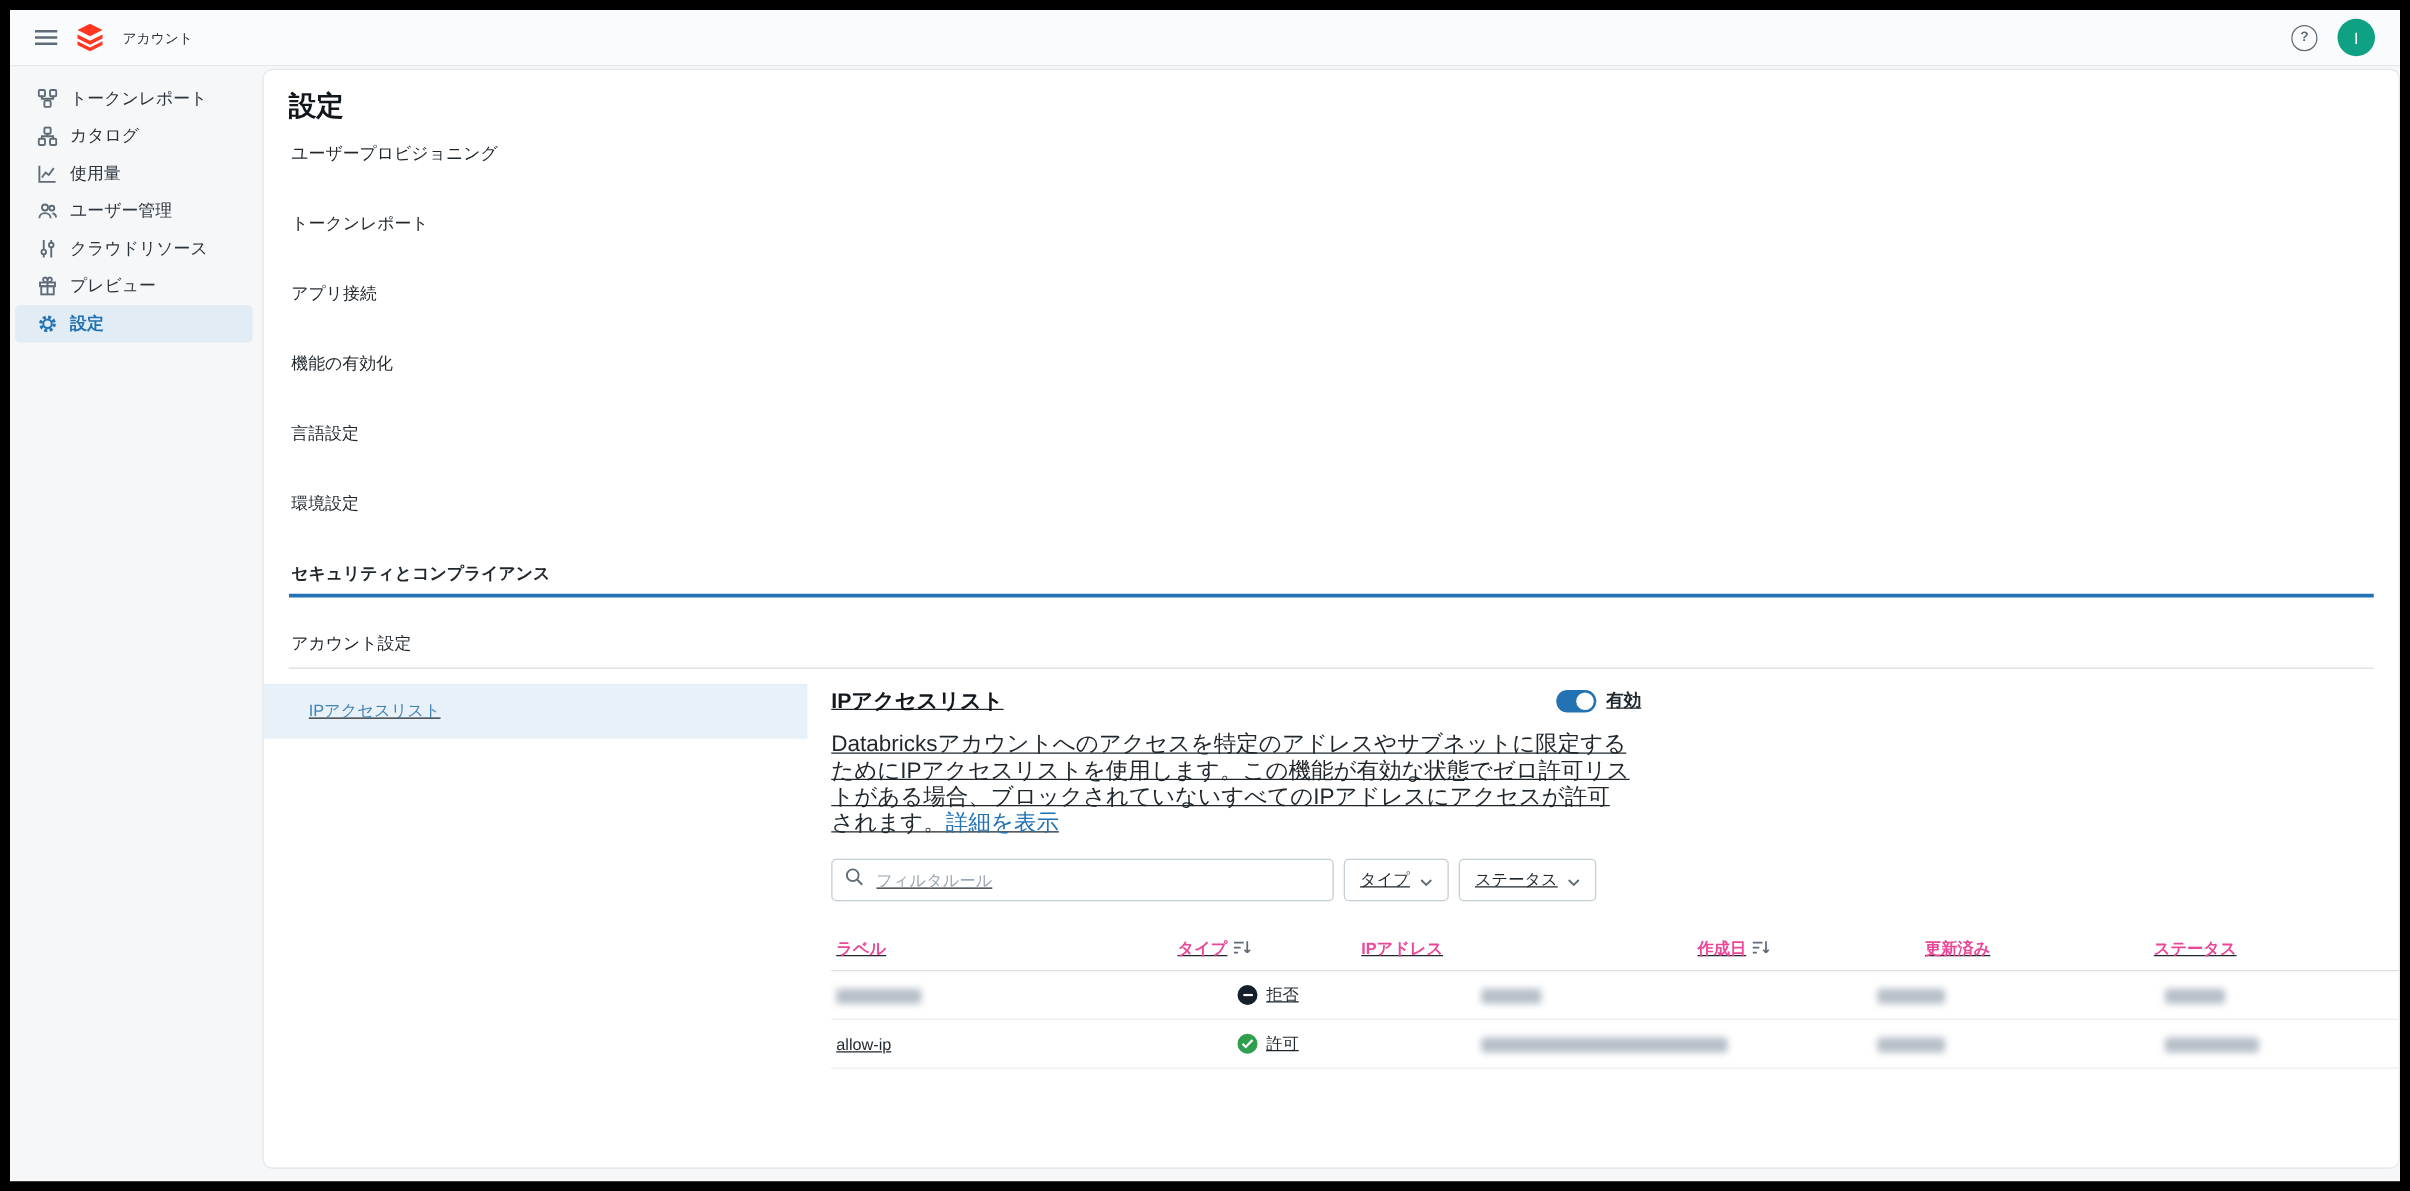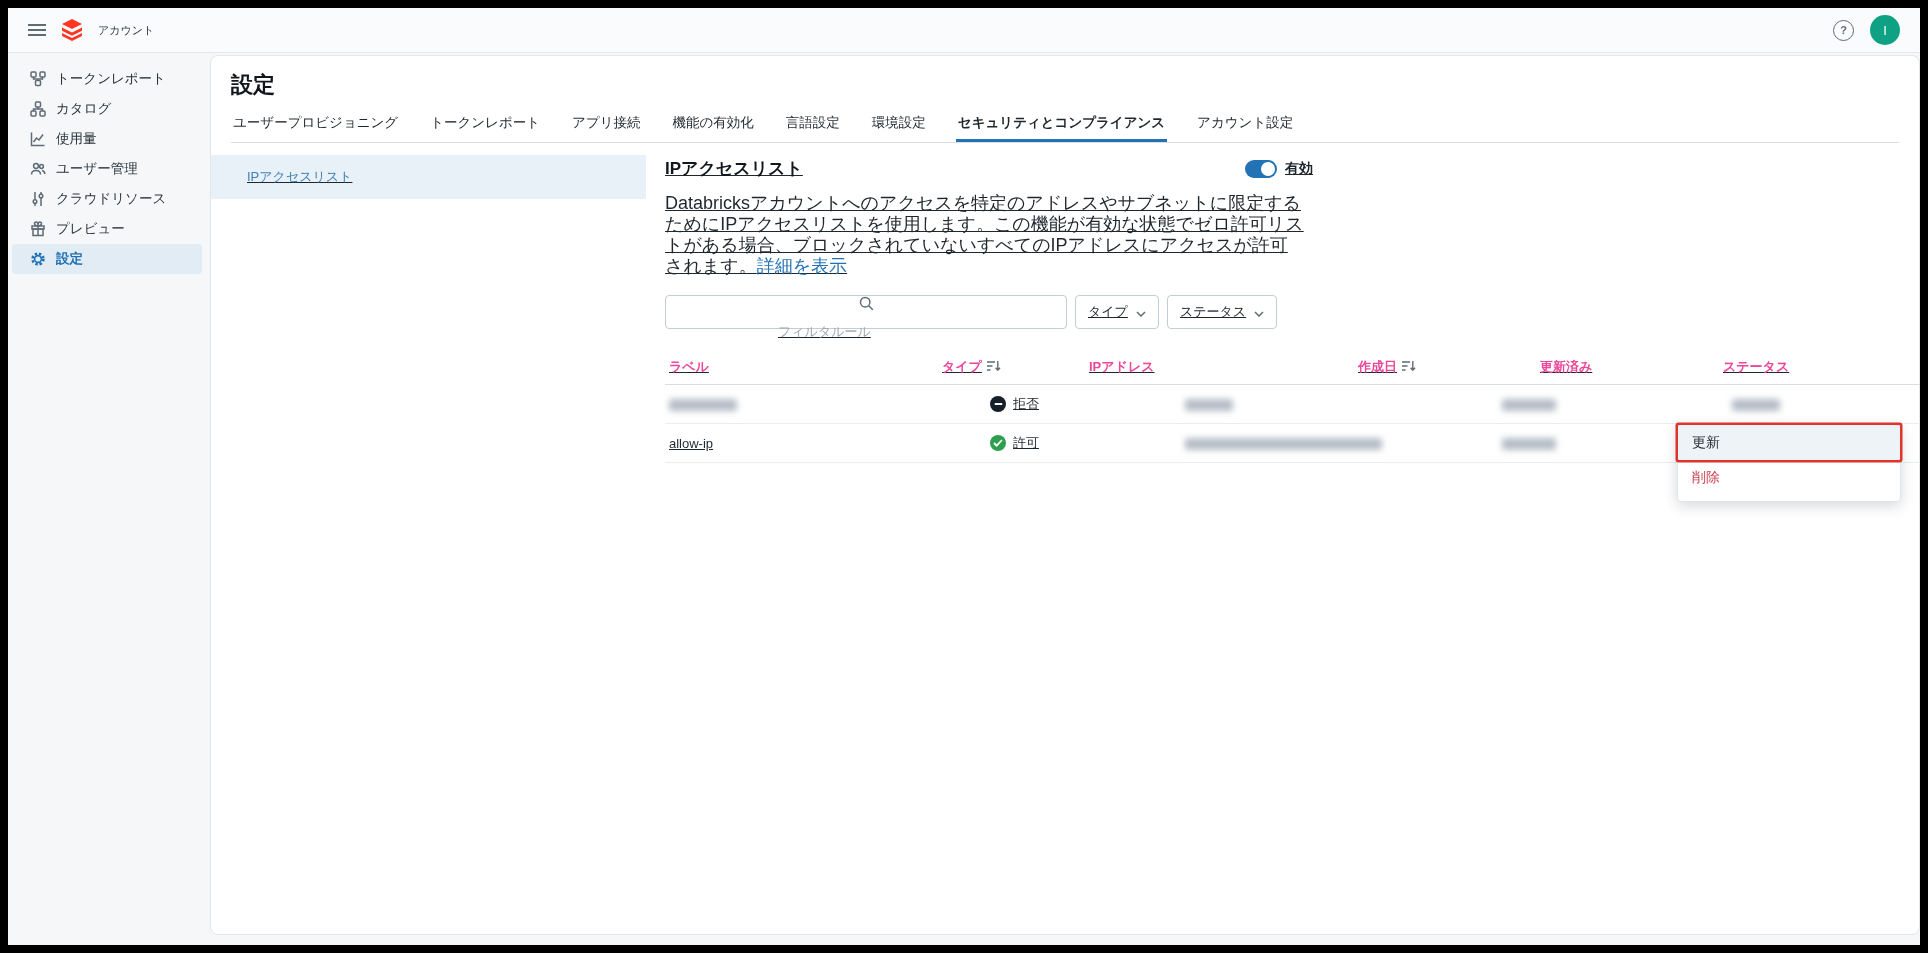--- a/index.html
+++ b/index.html
@@ -18,21 +18,21 @@
   
   .sidebar{position:absolute;left:0;top:46px;width:202px;bottom:0;padding-top:10px;box-sizing:border-box;}
   .side-item{display:flex;align-items:center;gap:10px;height:30px;margin:0 8px 0 4px;padding:0 0 0 18px;border-radius:4px;font-size:13.5px;color:#2b343c;cursor:pointer;}
   .side-item .si{color:#5f6b76;display:flex;}
   .side-item.active{background:#e2ecf5;color:#2272b4;font-weight:bold;}
   .side-item.active .si{color:#2272b4;}
 
   
   .card{position:absolute;left:202px;top:47px;width:1710px;height:880px;background:#fff;border:1px solid #e3e6ea;border-radius:8px;box-sizing:border-box;}
   .page-title{font-size:22px;font-weight:bold;margin:14px 20px 0;color:#11171c;}
-  .tabs{display:flex;gap:28px;margin:14px 20px 0;border-bottom:1px solid #d9dee3;}
+  .tabs{display:flex;gap:28px;margin:14px 20px 0;border-bottom:1px solid #d9dee3;flex-direction:column;}
   .tab{font-size:13.5px;padding:0 2px 10px;color:#1f272d;cursor:pointer;white-space:nowrap;}
   .tab.active{font-weight:bold;box-shadow:inset 0 -3px 0 #2272b4;}
 
   .card-body{display:flex;height:775px;text-decoration:underline;}
   .settings-nav{width:435px;padding-top:12px;box-sizing:border-box;flex-shrink:0;}
   .snav-item{min-height:44px;display:flex;align-items:center;padding:0 16px 0 36px;font-size:13px;color:#1f272d;cursor:pointer;line-height:18px;}
   .snav-item.active{background:#e8f1f8;color:#3f83b4;}
   .vdivider{width:1px;background:#e3e6ea;margin-bottom:10px;}
 
   .ip-panel{flex:1;padding:14px 20px 0 19px;position:relative;box-sizing:border-box;}
@@ -45,21 +45,21 @@
   .toggle.off{background:#fff;border:1px solid #c0c8d0;box-sizing:border-box;}
   .toggle.off::after{content:"";position:absolute;left:1px;top:1px;width:14px;height:14px;background:#fff;border:1px solid #c0c8d0;border-radius:50%;box-sizing:border-box;}
   .toggle.sm{width:28px;height:16px;}
   .toggle.sm.on::after{width:12px;height:12px;}
   .toggle.sm.off::after{width:13px;height:13px;}
 
   .panel-desc{width:640px;font-size:18px;line-height:21px;margin-top:13px;color:#1f272d;}
   .link{color:#2272b4;text-decoration:none;cursor:pointer;}
 
   .filter-row{display:flex;align-items:flex-start;gap:8px;margin-top:12px;}
-  .search-box{display:flex;align-items:center;gap:8px;width:402px;height:34px;border:1px solid #c4cdd4;border-radius:4px;box-sizing:border-box;padding:0 10px;background:#fff;flex-direction:column;}
+  .search-box{display:flex;align-items:center;gap:8px;width:402px;height:34px;border:1px solid #c4cdd4;border-radius:4px;box-sizing:border-box;padding:0 10px;background:#fff;}
   .search-box input{border:none;outline:none;flex:1;font-size:13px;font-family:inherit;color:#1f272d;background:transparent;}
   .search-box input::placeholder{color:#9aa6b1;}
   .select-btn{display:flex;align-items:center;gap:8px;height:34px;padding:0 12px;border:1px solid #c4cdd4;border-radius:4px;background:#fff;font-size:13px;color:#1f272d;cursor:pointer;font-family:inherit;}
   .btn-primary{margin-left:auto;height:32px;margin-top:3px;padding:0 14px;background:#2272b4;color:#0f172a;border:none;border-radius:4px;font-size:13px;font-family:inherit;cursor:pointer;}
 
   .table{margin-top:20px;}
   .thead,.trow{display:grid;grid-template-columns:277px 147px 269px 182px 183px 147px 1fr;align-items:center;}
   .thead{height:34px;border-bottom:1px solid #d9dee3;font-weight:bold;font-size:13px;color:#ec4899;}
   .trow{height:38px;border-bottom:1px solid #e9edf0;font-size:13px;gap:48px;}
   .cell-first{padding-left:4px;}
@@ -307,20 +307,16 @@
                       <circle cx="2" cy="8" r="1.7"></circle>
                       <circle cx="2" cy="14" r="1.7"></circle>
                     </svg>
                 </button>
               </span>
             </div>
           </div>
         </section>
       </div>
 
-      <div class="context-menu">
-        <div class="menu-item hovered annotated">更新</div>
-        <div class="menu-item danger">削除</div>
-      </div>
     </main>
 
   </div>
 </div>
 
 </body></html>

